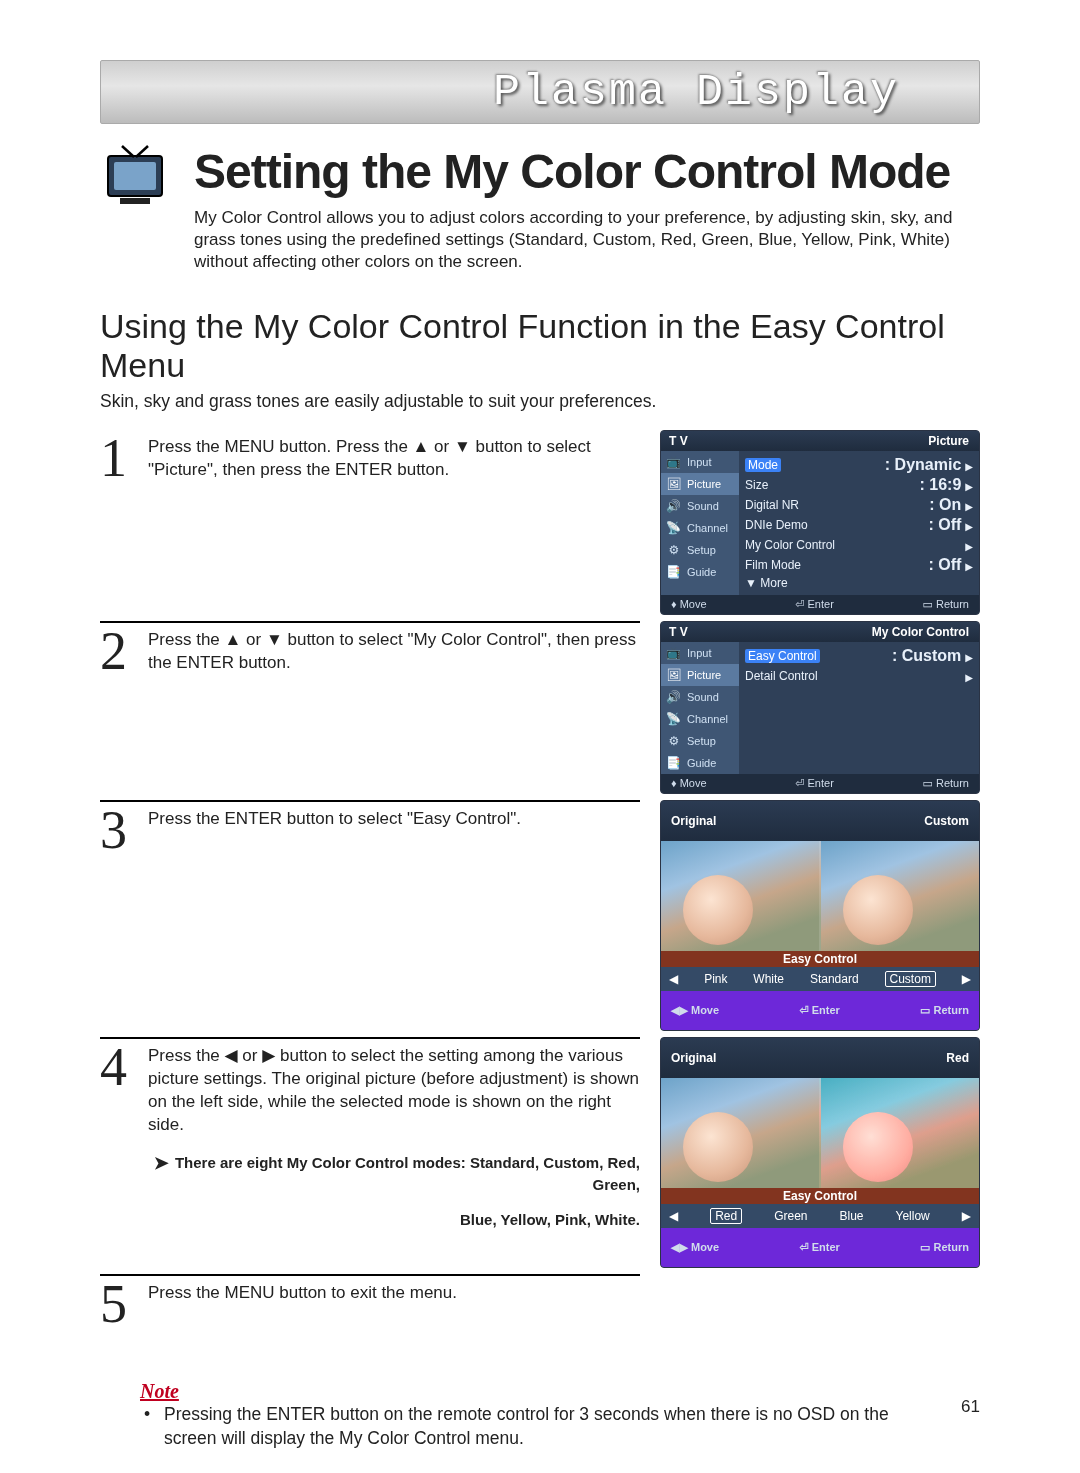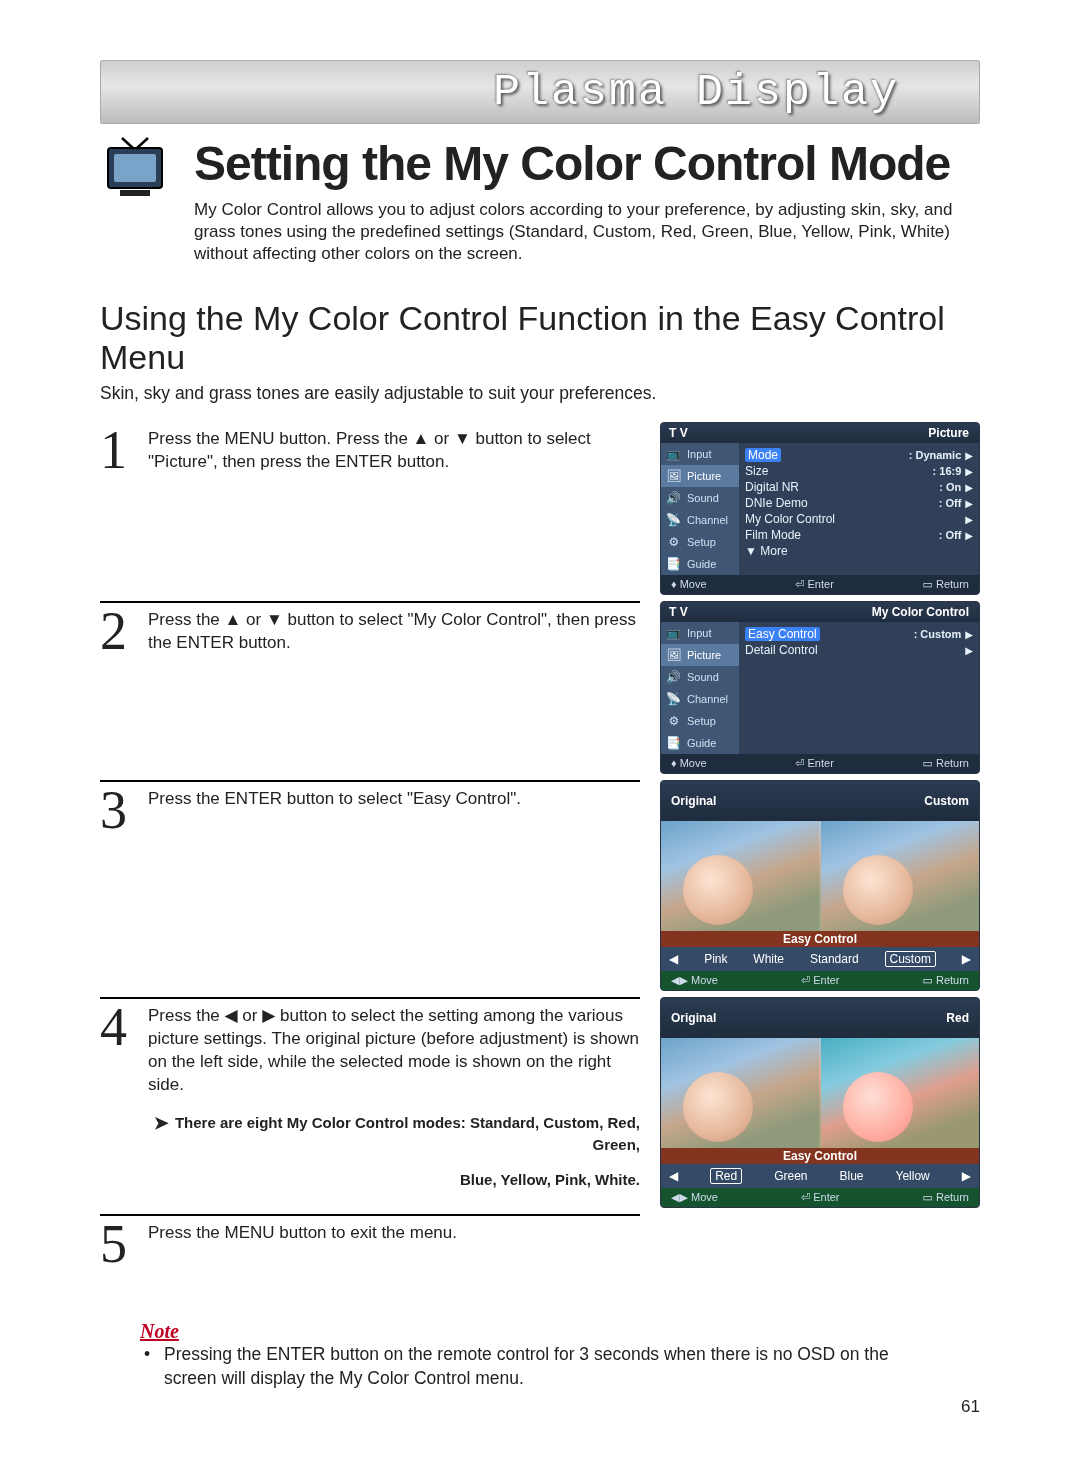--- a/index.html
+++ b/index.html
@@ -35,21 +35,21 @@
     font-size: 45px;
     letter-spacing: 2px;
     color: #fff;
     text-shadow: 2px 2px 3px rgba(0,0,0,0.6),-1px -1px 2px rgba(0,0,0,0.4);
     font-weight: normal;
   }
   .title-row {
     display: flex;
     align-items: flex-start;
     gap: 24px;
-    margin-top: 8px;
+    margin-top: 16px;
   }
   .tv-icon {
     width: 70px;
     height: 70px;
     margin-top: 2px;
   }
   .tv-icon svg { width:100%; height:100%; }
   .title-col { flex:1; }
   h1.title {
     font-family: "Arial Narrow", Arial, sans-serif;
@@ -166,21 +166,21 @@
   .osd-line {
     display:flex;
     justify-content:space-between;
     align-items:center;
     padding:1px 0;
     color:#e8f0fa;
     font-size:12px;
   }
   .osd-line.hl .k { background:#3b82f6; color:#fff; padding:0 3px; border-radius:2px;}
   .osd-line .k { display:inline-block; }
-  .osd-line .v { color:#e8f0fa; font-weight:bold; font-size:11px;}
+  .osd-line .v { color:#e8f0fa; font-weight:bold; font-size:16px;}
   .osd-line .tri { font-size:10px; margin-left:4px; }
   .osd-foot {
     display:flex;
     justify-content:space-between;
     gap:18px;
     background:#1f2c3e;
     padding:3px 10px;
     font-size:11px;
     color:#d0dceb;
   }
@@ -235,24 +235,25 @@
     padding:4px 8px;
     background:#344a66;
     font-size:12px;
   }
   .pv-opts .optsel { border:1px solid #fff; padding:0 4px; border-radius:2px;}
   .pv-opts .tri { font-size:12px; }
   .pv-foot {
     display:flex;
     justify-content:space-between;
     gap:18px;
-    background:#14532d;
-    padding:3px 10px;
+    background:#6d28d9;
+    padding:13px 10px;
     font-size:11px;
     color:#d0dceb;
+    font-weight:bold;
   }
   
   .note-head {
     color:#c00020;
     font-style: italic;
     font-weight:bold;
     font-size:20px;
     text-decoration: underline;
     margin-top: 30px;
     margin-left: 40px;

